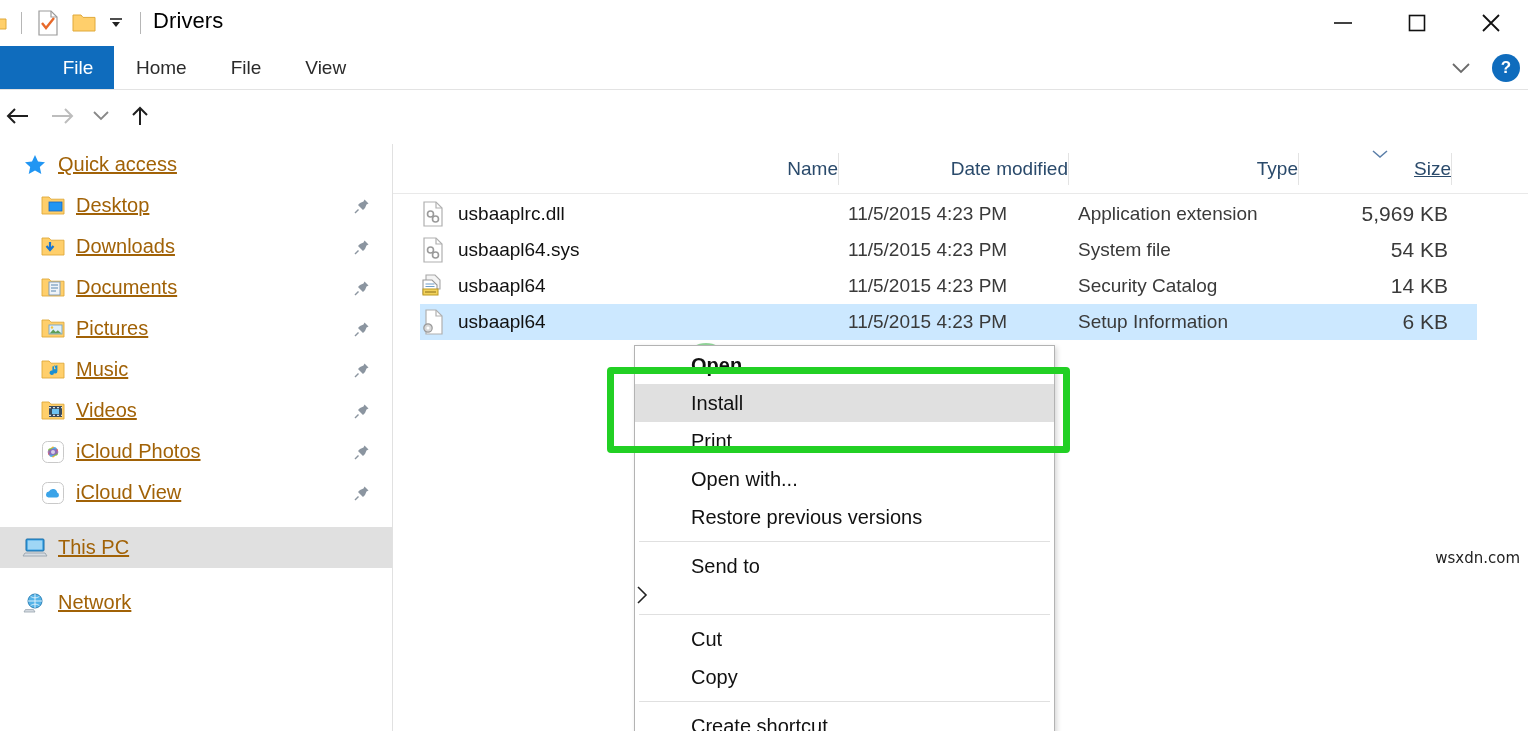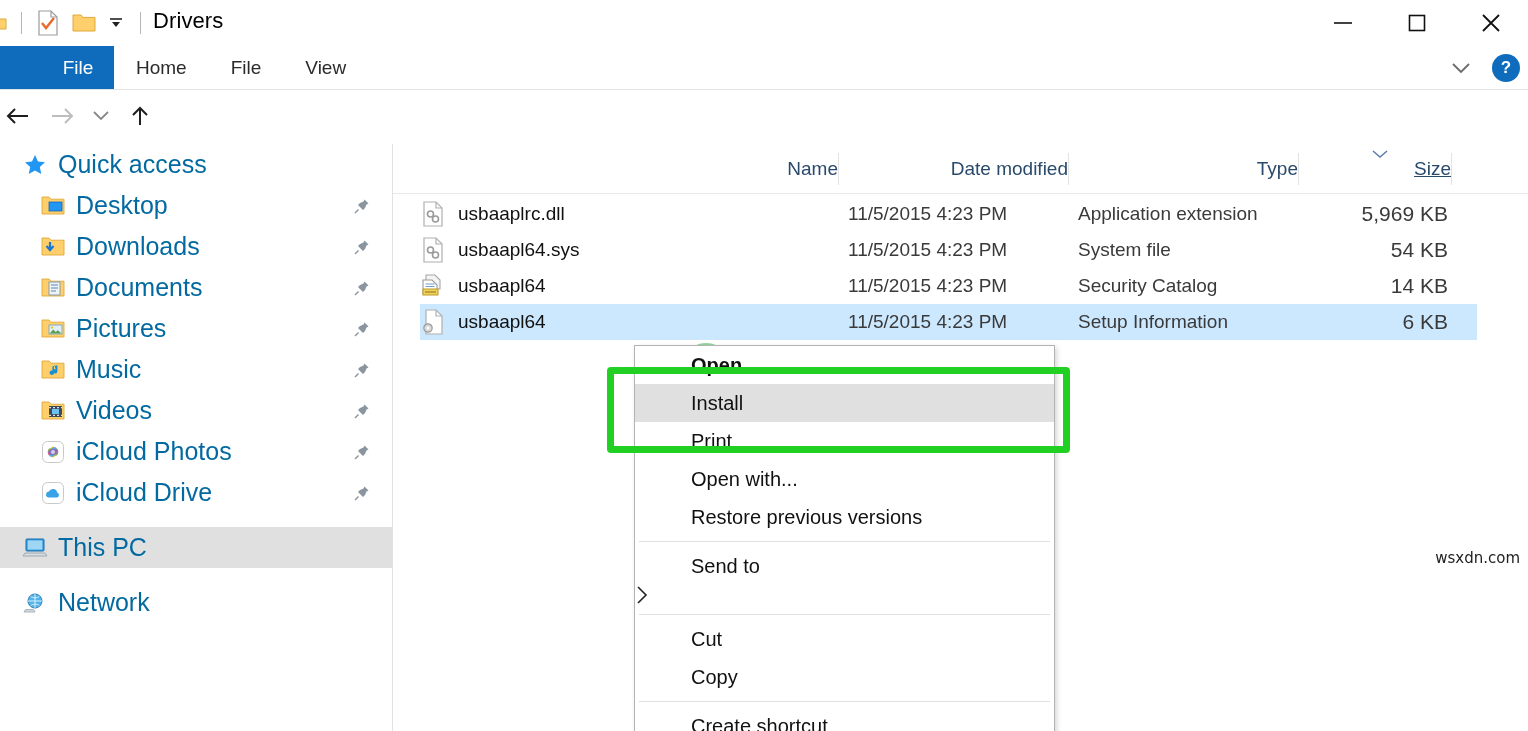--- a/index.html
+++ b/index.html
@@ -60,21 +60,21 @@
 
   
   .navpane{position:absolute;left:0;top:144px;width:392px;height:587px;background:#fff;}
   .vdivider{position:absolute;left:392px;top:144px;width:1px;height:587px;background:#e1e1e1;}
   .content{position:absolute;left:393px;top:144px;width:1135px;height:587px;background:#fff;}
 
   .navitem{position:relative;display:flex;align-items:center;height:41px;padding-left:22px;cursor:default;}
   .navitem.sel{background:#e0e0e0;align-items:center;}
   .navitem.child{padding-left:40px;}
   .navitem .nico{width:26px;height:24px;display:flex;align-items:center;justify-content:center;margin-right:10px;}
-  .navitem .nlabel{font-size:25px;color:#0369a1;}
+  .navitem .nlabel{font-size:20px;color:#a16207;text-decoration:underline;}
   .pin{position:absolute;right:22px;top:50%;transform:translateY(-50%);width:16px;height:16px;}
   .navgap{height:14px;}
 
   
   .colhead{position:absolute;left:0;top:0;width:1135px;height:50px;background:#fff;}
   .ch{position:absolute;top:0;height:50px;display:flex;align-items:center;font-size:19px;color:#2a4a6b;justify-content:flex-end;}
   .ch .chl{padding-left:12px;}
   .chdiv{position:absolute;top:9px;width:1px;height:32px;background:#e3e3e3;}
   .sortchev{position:absolute;top:3px;font-size:13px;color:#5a7ea8;}
   .headrule{position:absolute;left:0;top:49px;width:1135px;height:1px;background:#e9e9e9;}
@@ -381,21 +381,21 @@
       </span>
     </div>
 
     <div class="navitem child">
       <span class="nico">
         <svg width="24" height="24" viewBox="0 0 24 24">
           <rect x="1.5" y="1.5" width="21" height="21" rx="5" fill="#fff" stroke="#c9c9c9" stroke-width="1"></rect>
           <path d="M7.4 16.6a3.1 3.1 0 0 1 .5-6.1 4.4 4.4 0 0 1 8.3.9 2.7 2.7 0 0 1-.5 5.2z" fill="#3aa3e8"></path>
         </svg>
       </span>
-      <span class="nlabel">iCloud Drive</span>
+      <span class="nlabel">iCloud View</span>
       <span class="pin">
         <svg width="16" height="16" viewBox="0 0 16 16">
             <path d="M10.5 1.5l4 4-2 1-1.5 3.5L9 12 4 7l2-2 3.5-1.5z" fill="#8b95a0"></path>
             <path d="M4.5 11.5L1 15" stroke="#8b95a0" stroke-width="1.4"></path>
           </svg>
       </span>
     </div>
 
     <div class="navgap"></div>
 

